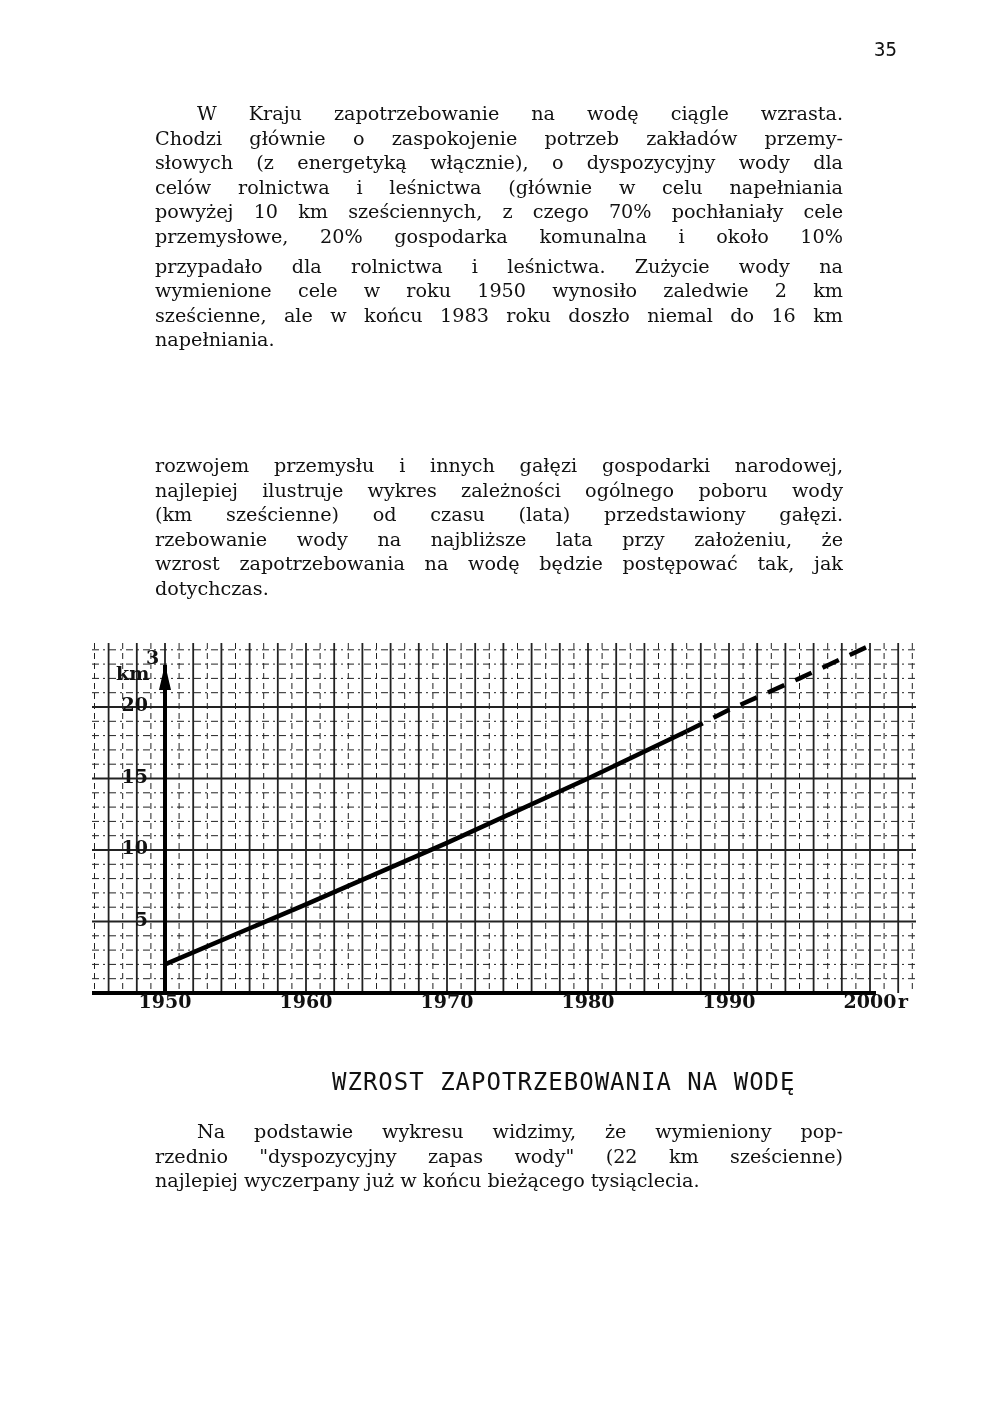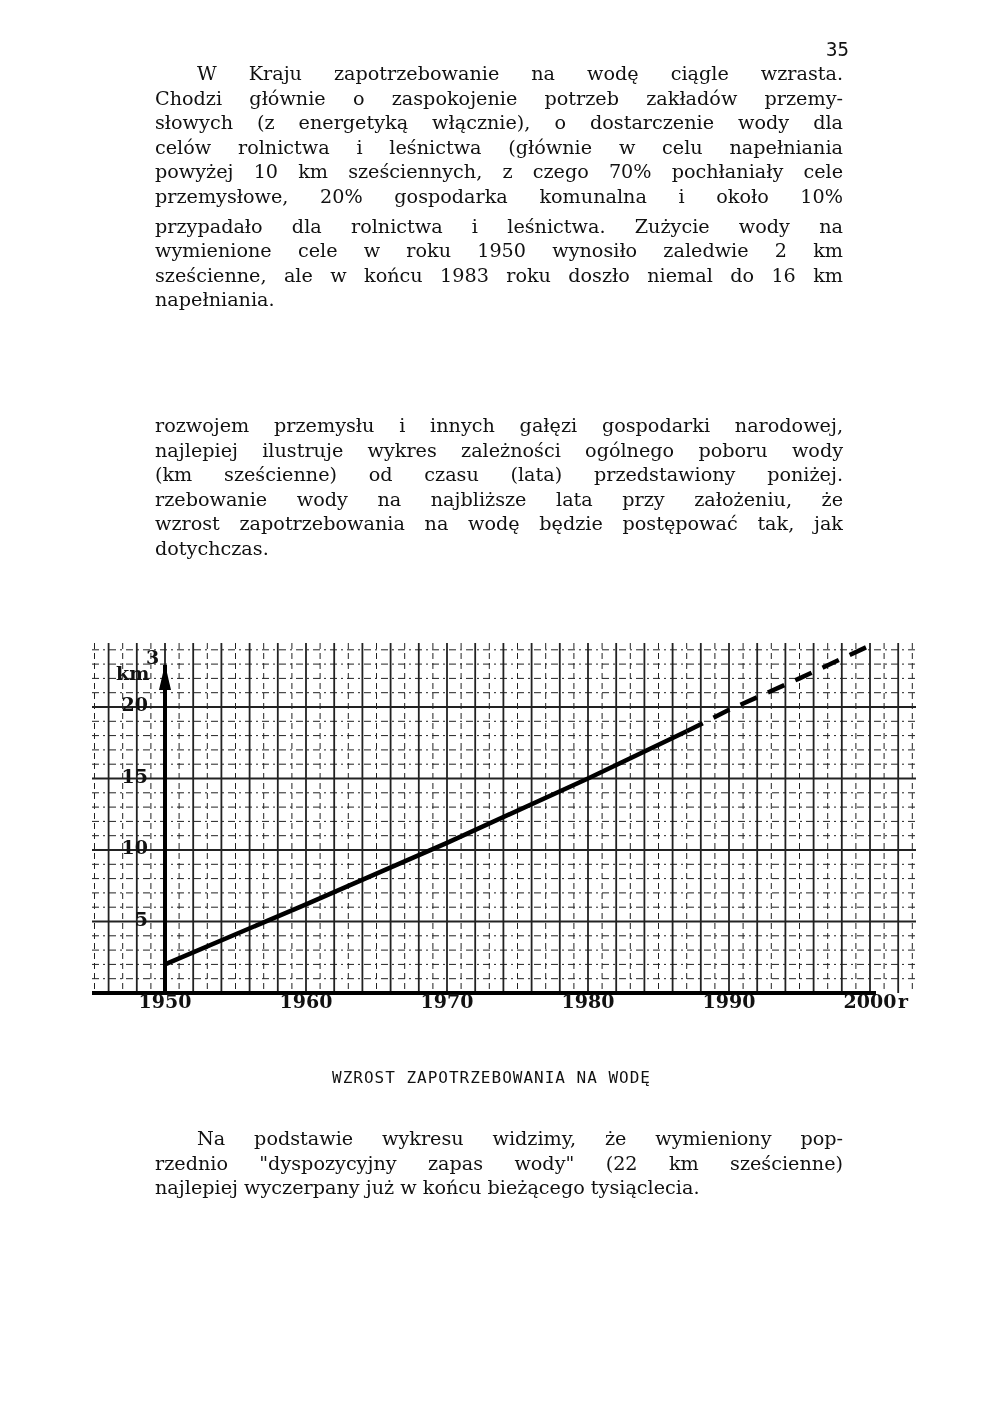--- a/index.html
+++ b/index.html
@@ -1,49 +1,49 @@
 <!DOCTYPE html>
 <html><head>
 <meta charset="utf-8">
 <style>
   html, body { margin: 0; padding: 0; background: #ffffff; }
   body { width: 1000px; height: 1420px; position: relative; overflow: hidden; color: #111; }
-  .page-num { position: absolute; left: 826px; top: 38px; font-family: "DejaVu Sans Mono", monospace; font-size: 19px; }
-  .para { position: absolute; left: 155px; width: 688px; font-family: "DejaVu Serif", serif; font-size: 19.2px; line-height: 24.6px; text-align: justify; }
+  .page-num { position: absolute; left: 874px; top: 38px; font-family: "DejaVu Sans Mono", monospace; font-size: 19px; }
+  .para { position: absolute; left: 155px; width: 688px; font-family: "DejaVu Serif", serif; font-size: 19.2px; line-height: 24.6px; text-align: justify; margin-top: 40px; }
   .para .ln { display: block; text-align: justify; text-align-last: justify; white-space: nowrap; }
   .para .ln.last { text-align-last: left; }
   .para .ln.indent { padding-left: 42px; }
   #p1 { top: 62px; }
   #p2 { top: 414px; }
-  #p3 { top: 1127px; }
-  .caption { position: absolute; left: 332px; top: 1068px; font-family: "DejaVu Sans Mono", monospace; font-size: 16px; letter-spacing: 1px; }
+  #p3 { top: 1080px; }
+  .caption { position: absolute; left: 332px; top: 1068px; font-family: "DejaVu Sans Mono", monospace; font-size: 24px; letter-spacing: 1px; }
   #chart { position: absolute; left: 0; top: 0; }
   .tick-label { font-family: "DejaVu Serif", serif; font-size: 19px; font-weight: bold; fill: #111; }
 </style>
 </head>
 <body>
 
 <div class="page-num">35</div>
 
 <div class="para" id="p1">
     <span class="ln indent">W Kraju zapotrzebowanie na wodę ciągle wzrasta.</span>
     <span class="ln">Chodzi głównie o zaspokojenie potrzeb zakładów przemy-</span>
-    <span class="ln">słowych (z energetyką włącznie), o dostarczenie wody dla</span>
+    <span class="ln">słowych (z energetyką włącznie), o dyspozycyjny wody dla</span>
     <span class="ln">celów rolnictwa i leśnictwa (głównie w celu napełniania</span>
     <span class="ln">powyżej 10 km sześciennych, z czego 70% pochłaniały cele</span>
     <span class="ln" style="margin-bottom: 5px;">przemysłowe, 20% gospodarka komunalna i około 10%</span>
     <span class="ln">przypadało dla rolnictwa i leśnictwa. Zużycie wody na</span>
     <span class="ln">wymienione cele w roku 1950 wynosiło zaledwie 2 km</span>
     <span class="ln">sześcienne, ale w końcu 1983 roku doszło niemal do 16 km</span>
     <span class="ln last">napełniania.</span>
   </div>
 <div class="para" id="p2">
     <span class="ln">rozwojem przemysłu i innych gałęzi gospodarki narodowej,</span>
     <span class="ln">najlepiej ilustruje wykres zależności ogólnego poboru wody</span>
-    <span class="ln">(km sześcienne) od czasu (lata) przedstawiony poniżej.</span>
+    <span class="ln">(km sześcienne) od czasu (lata) przedstawiony gałęzi.</span>
     <span class="ln">rzebowanie wody na najbliższe lata przy założeniu, że</span>
     <span class="ln">wzrost zapotrzebowania na wodę będzie postępować tak, jak</span>
     <span class="ln last">dotychczas.</span>
   </div>
 
 <svg id="chart" width="1000" height="1060">
     <line x1="94.5" y1="643" x2="94.5" y2="993" stroke="#222" stroke-width="1" stroke-dasharray="6 4"></line>
     <line x1="108.6" y1="643" x2="108.6" y2="993" stroke="#222" stroke-width="1.8" stroke-dasharray="none"></line>
     <line x1="122.7" y1="643" x2="122.7" y2="993" stroke="#222" stroke-width="1" stroke-dasharray="6 4"></line>
     <line x1="136.8" y1="643" x2="136.8" y2="993" stroke="#222" stroke-width="1.8" stroke-dasharray="none"></line>

